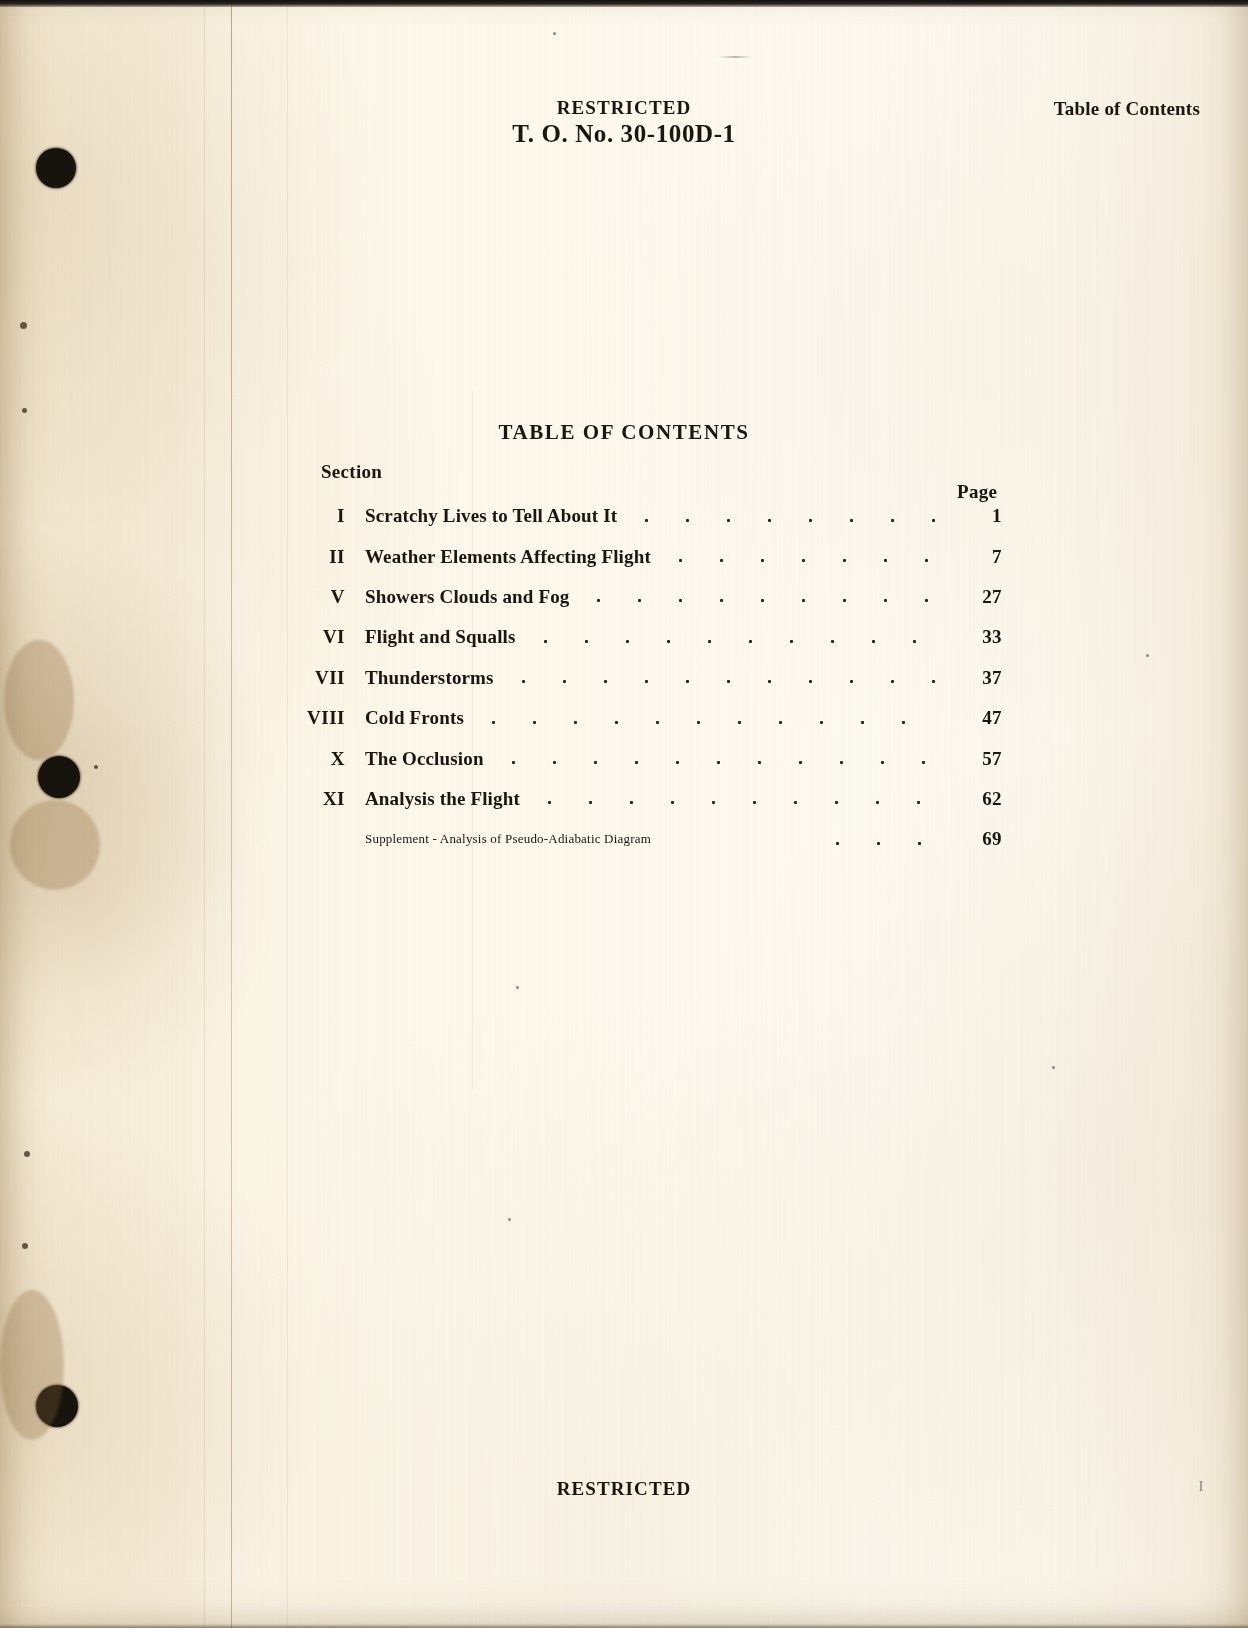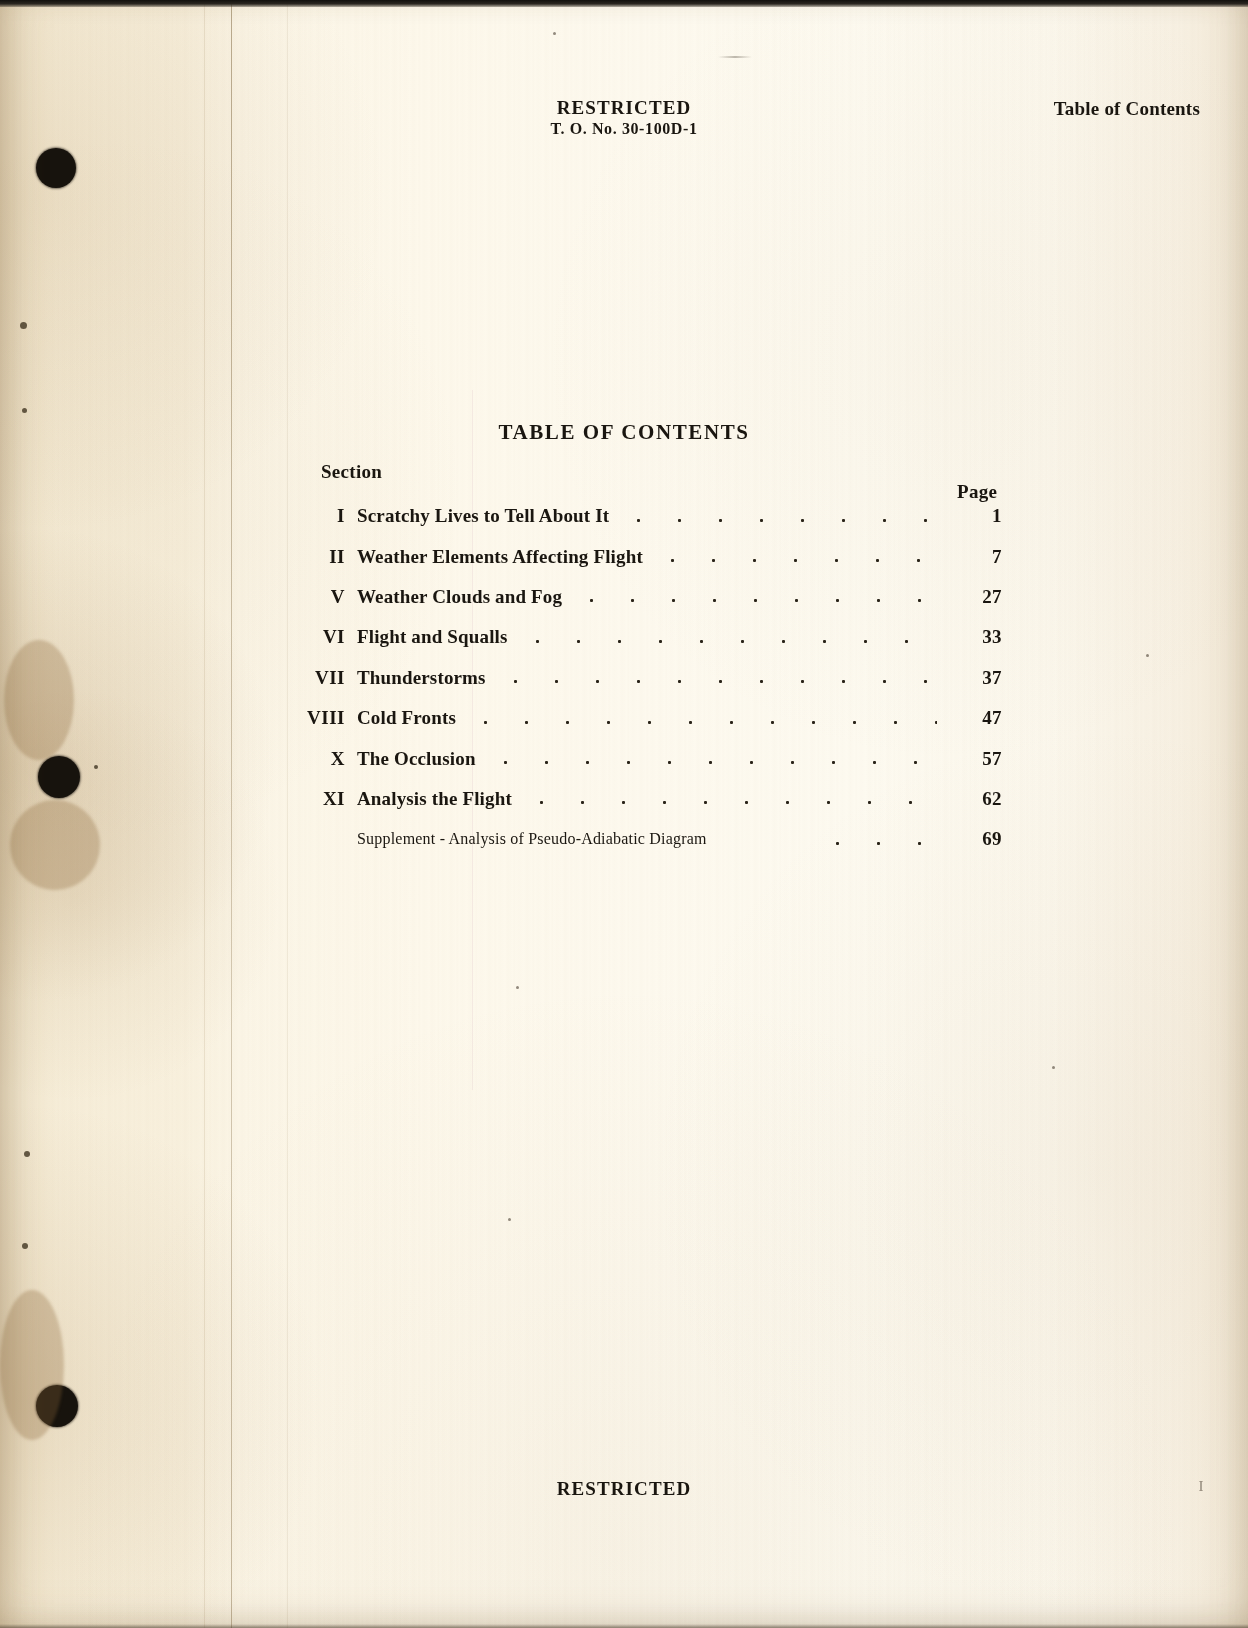--- a/index.html
+++ b/index.html
@@ -130,21 +130,21 @@
     font-weight: bold;
     letter-spacing: .5px;
   }
   .hdr-restricted {
     top: 97px;
     font-size: 19px;
     letter-spacing: 1.1px;
   }
   .hdr-to {
     top: 120px;
-    font-size: 16px;
+    font-size: 25px;
     letter-spacing: .6px;
   }
   .hdr-right {
     position: absolute;
     top: 98px;
     right: 48px;
     font-size: 19px;
     font-weight: bold;
     letter-spacing: .2px;
   }
@@ -192,21 +192,21 @@
     font-weight: bold;
   }
   .toc-roman {
     width: 70px;
     min-width: 70px;
     text-align: right;
     margin-left: 275px;
     letter-spacing: .5px;
   }
   .toc-label {
-    margin-left: 12px;
+    margin-left: 20px;
     white-space: nowrap;
     letter-spacing: .15px;
   }
   .toc-leader {
     flex: 1;
     margin: 0 9px;
     height: 19px;
     align-self: center;
     position: relative;
     overflow: hidden;
@@ -227,21 +227,21 @@
     min-width: 56px;
     text-align: right;
     margin-right: 246px;
     letter-spacing: .4px;
   }
 
   
   .toc-row.supplement .toc-roman { visibility: hidden; }
   .toc-row.supplement .toc-label {
     font-weight: normal;
-    font-size: 16px;
+    font-size: 13px;
     letter-spacing: .2px;
   }
   .toc-row.supplement .toc-leader::after {
     background-size: 41px 3px;
     left: auto;
     right: 0;
     width: 120px;
   }
   .toc-row.supplement .toc-page { font-weight: bold; }
 
@@ -323,21 +323,21 @@
           <span class="toc-page">1</span>
         </div>
         <div class="toc-row">
           <span class="toc-roman">II</span>
           <span class="toc-label">Weather Elements Affecting Flight</span>
           <span class="toc-leader"></span>
           <span class="toc-page">7</span>
         </div>
         <div class="toc-row">
           <span class="toc-roman">V</span>
-          <span class="toc-label">Weather Clouds and Fog</span>
+          <span class="toc-label">Showers Clouds and Fog</span>
           <span class="toc-leader"></span>
           <span class="toc-page">27</span>
         </div>
         <div class="toc-row">
           <span class="toc-roman">VI</span>
           <span class="toc-label">Flight and Squalls</span>
           <span class="toc-leader"></span>
           <span class="toc-page">33</span>
         </div>
         <div class="toc-row">

